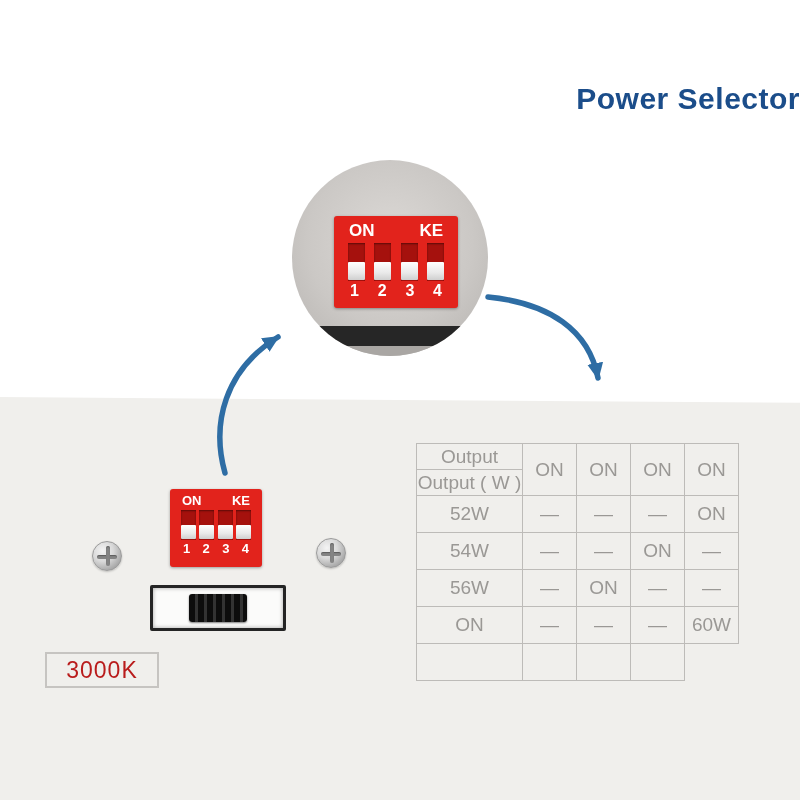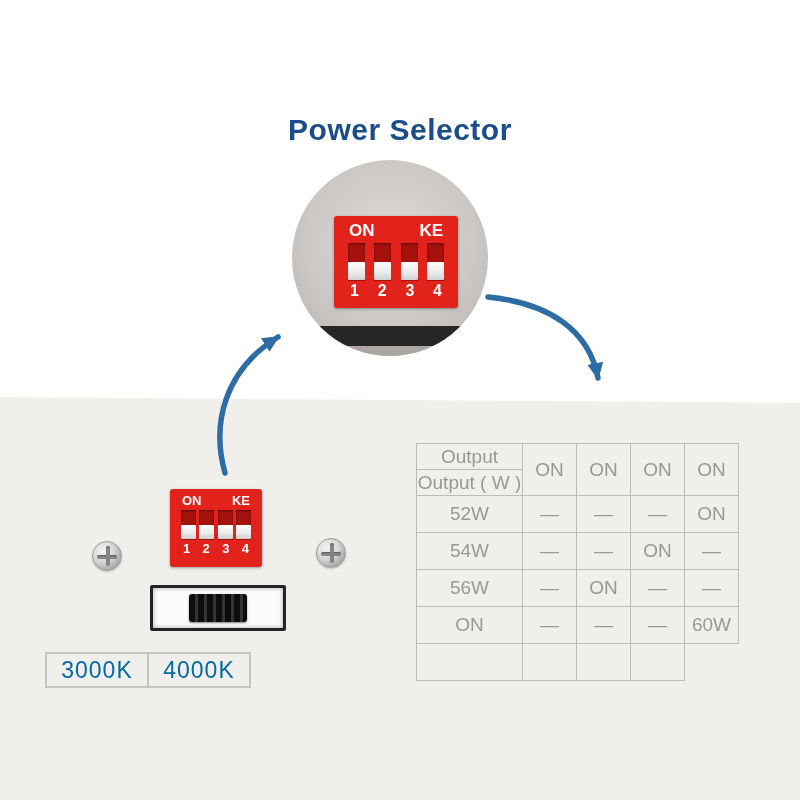--- a/index.html
+++ b/index.html
@@ -6,22 +6,22 @@
   html,body { background:#ffffff; }
   .stage {
     position:relative; width:800px; height:800px; overflow:hidden;
     background:#ffffff;
     font-family:"Liberation Sans", sans-serif;
   }
 
   
   .title {
     position:absolute; top:82px; left:0; width:100%;
-    text-align:center; font-size:30px; font-weight:700;
-    color:#1b4d8a; letter-spacing:0.5px;margin-top:31px;
+    text-align:right; font-size:30px; font-weight:700;
+    color:#1b4d8a; letter-spacing:0.5px;
   }
 
   
   .panel {
     position:absolute; left:0; top:393px; width:800px; height:407px;
     background:#f0efec;
     clip-path:polygon(0 1%, 100% 2.4%, 100% 100%, 0 100%);
   }
 
   
@@ -79,23 +79,23 @@
   }
   .slider-knob {
     width:58px; height:28px; border-radius:3px;
     background:repeating-linear-gradient(90deg,#0d0d0d 0 6px,#333333 6px 9px);
     box-shadow:0 1px 2px rgba(0,0,0,0.5);
   }
 
   
   .temps { position:absolute; left:45px; top:652px; display:flex; }
   .temp {
-    width:104px; height:36px; border:2px solid #c6c4c1; margin-left:-2px;
+    width:114px; height:36px; border:2px solid #c6c4c1; margin-left:-2px;
     display:flex; align-items:center; justify-content:center;
-    font-size:23px; color:#0369a1; letter-spacing:1px;
+    font-size:23px; color:#b91c1c; letter-spacing:1px;
   }
   .temp:first-child { margin-left:0; }
 
   
   .ptable {
     position:absolute; left:416px; top:443px;
     display:grid; grid-template-columns:106px 54px 54px 54px 54px;
     grid-template-rows:52px 37px 37px 37px 37px 37px;
     border-top:1px solid #bdbbb8; border-left:1px solid #bdbbb8;
     color:#9a9895;
@@ -198,21 +198,20 @@
       <span>4</span>
     </div>
   </div>
 
   <div class="slider">
     <div class="slider-knob"></div>
   </div>
 
   <div class="temps">
     <div class="temp">3000K</div>
-    <div class="temp">4000K</div>
   </div>
 
   <div class="ptable">
     <div class="cell head-cell">
       <div class="hc-top">Output</div>
       <div class="hc-bot">Output ( W )</div>
     </div>
     <div class="cell">ON</div>
     <div class="cell">ON</div>
     <div class="cell">ON</div>

